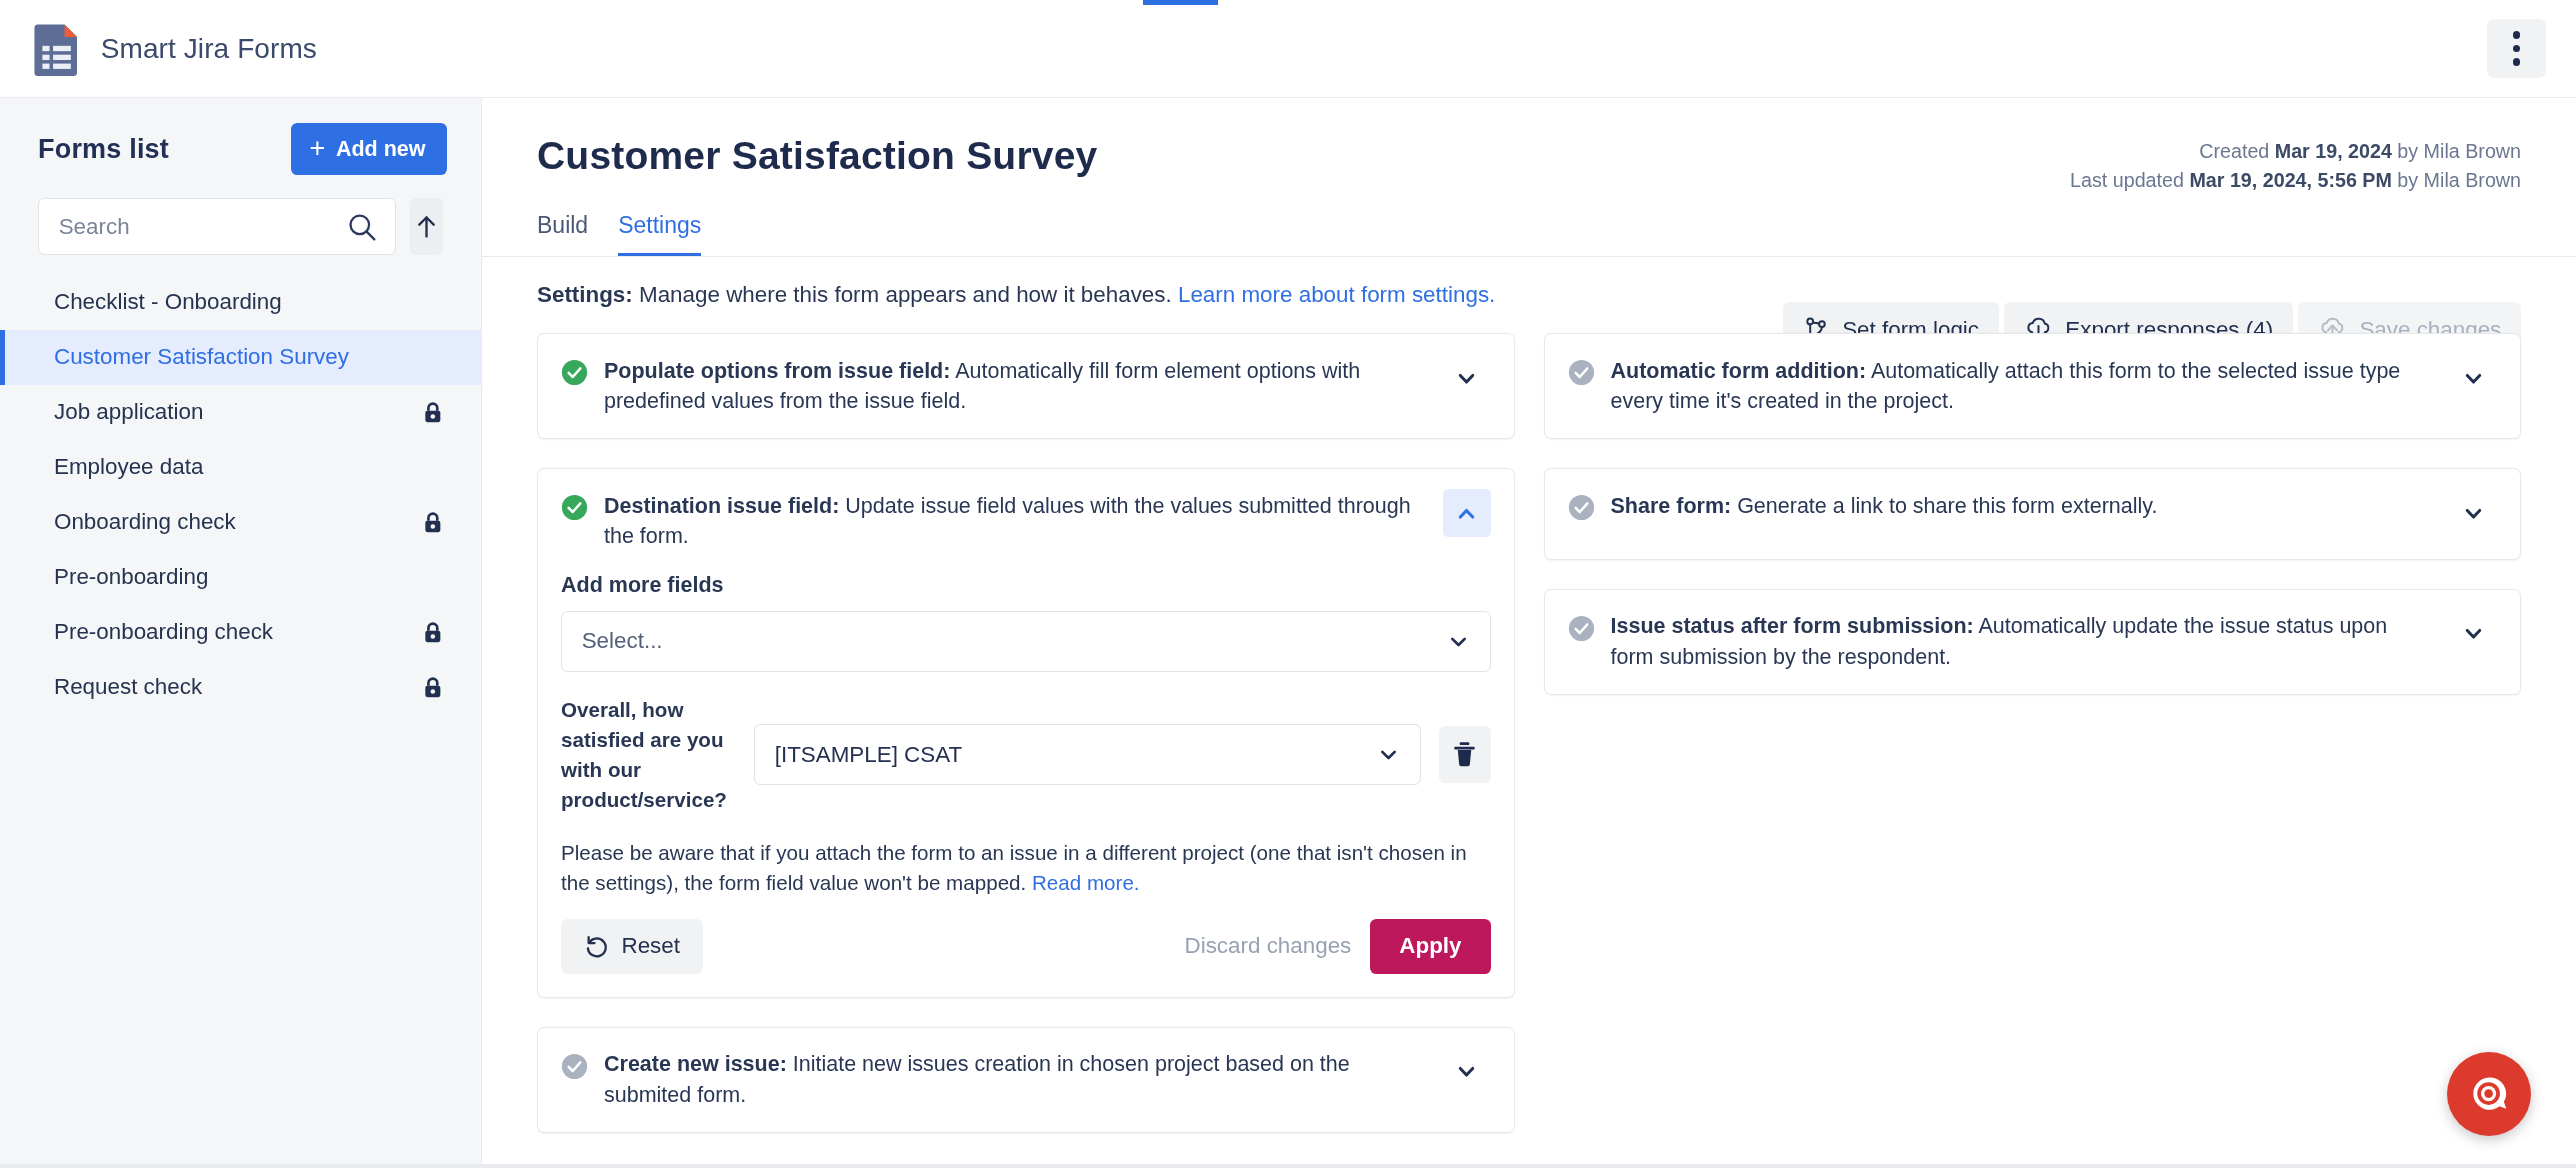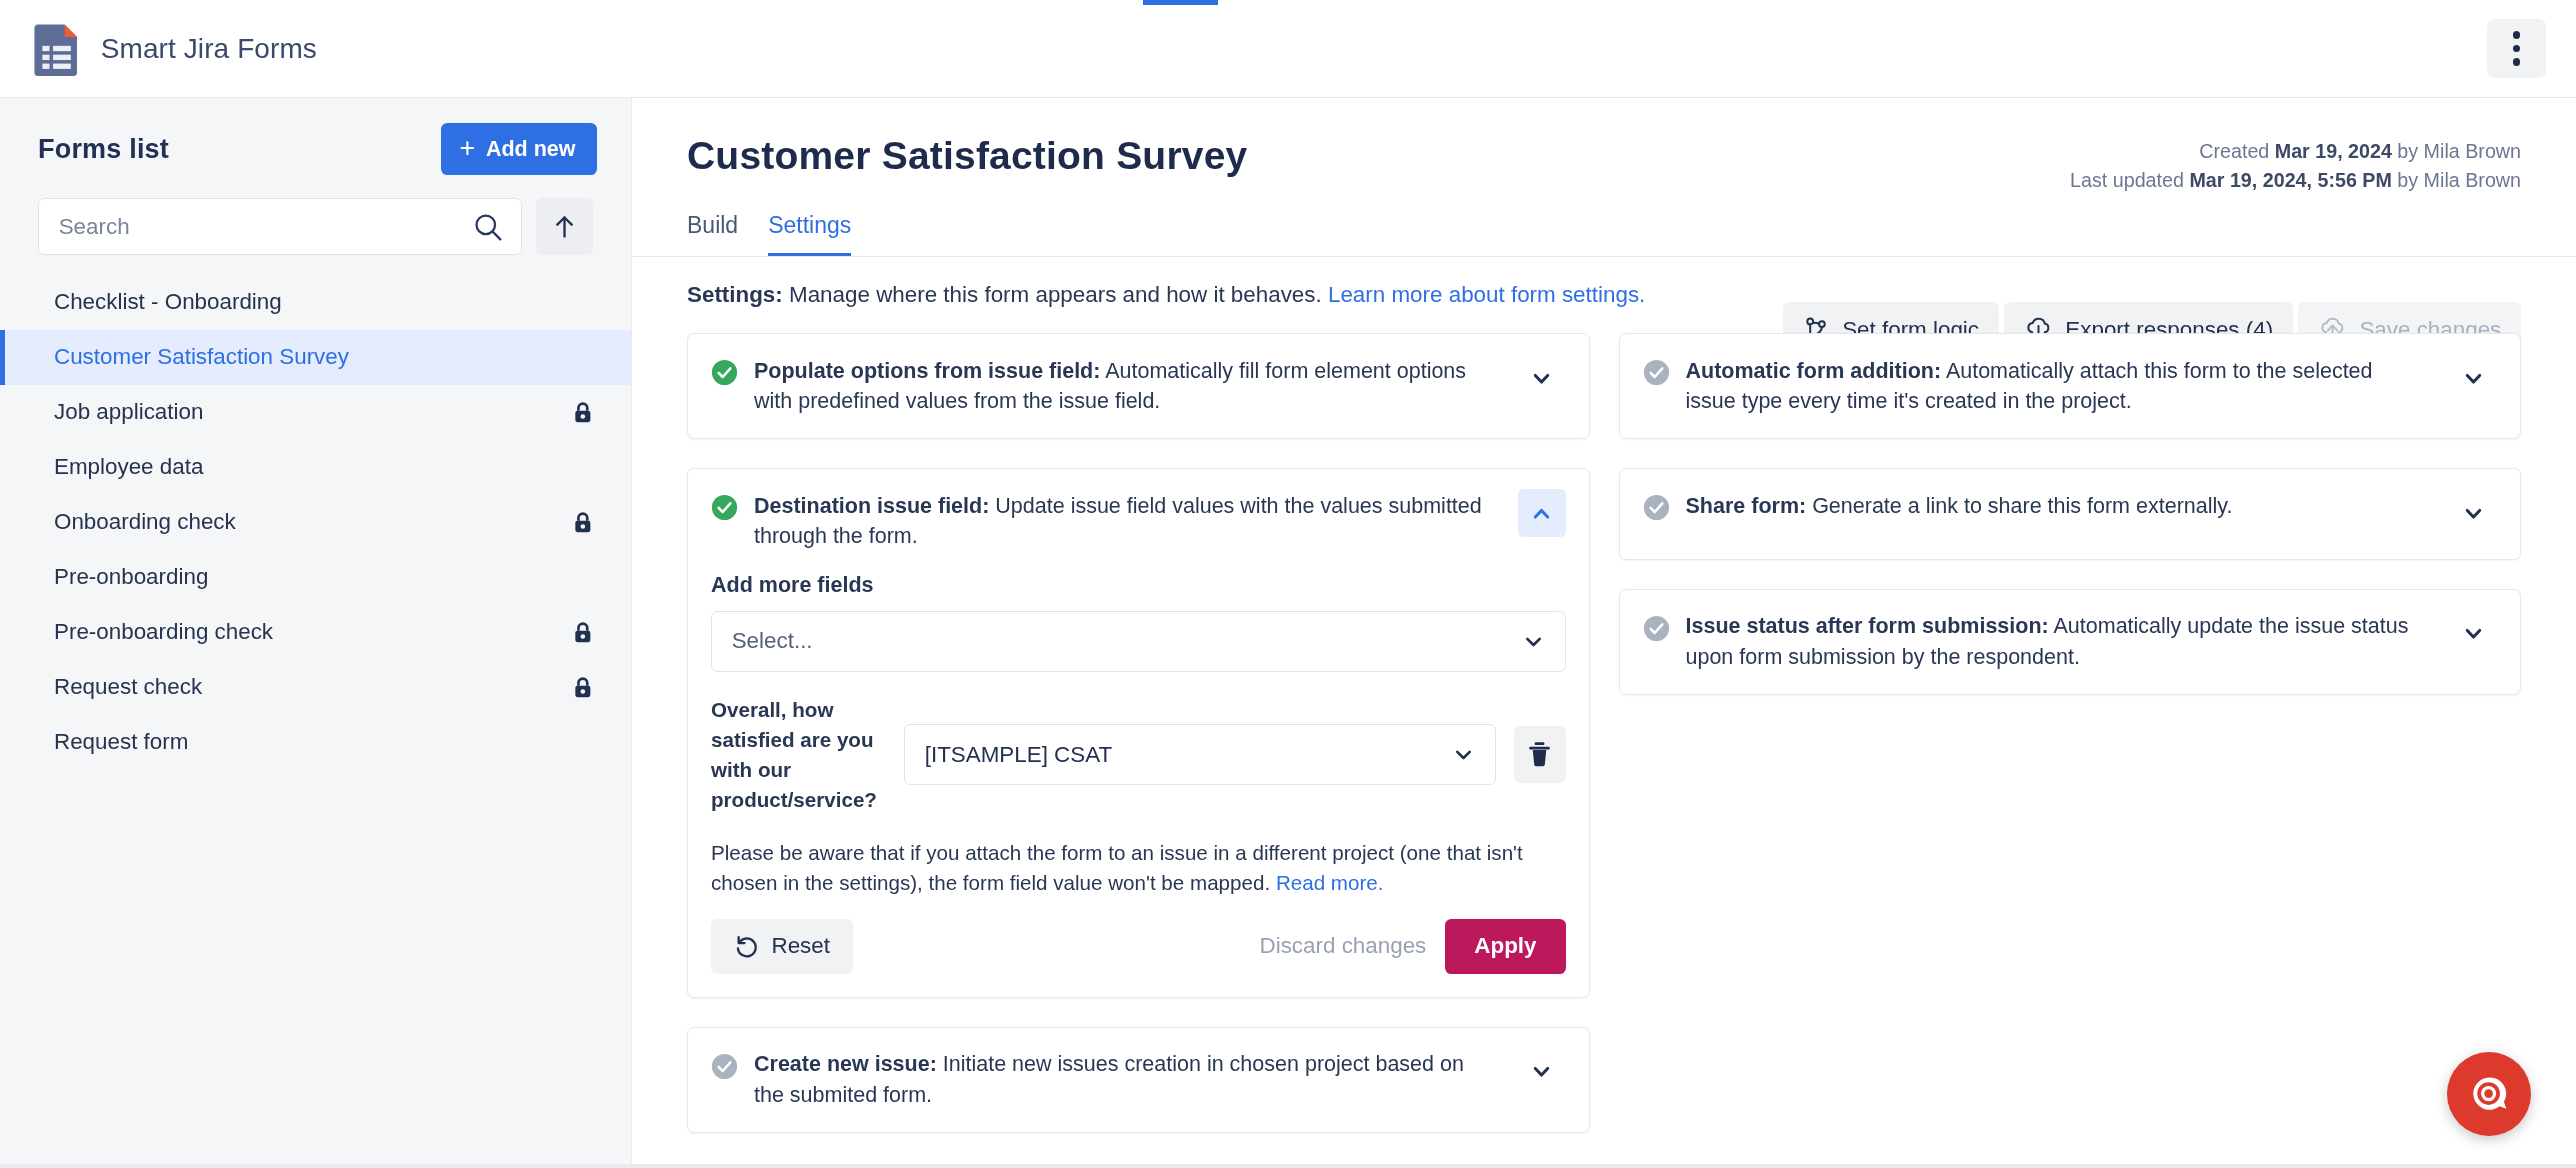--- a/index.html
+++ b/index.html
@@ -35,21 +35,21 @@
   
   .top-sliver {
     position:absolute; left: 1143px; top: 0; width: 75px; height: 4.5px; background:#2b6fe0; z-index: 30;
   }
 
   
   .body-wrap { display: flex; height: calc(1168px - 98px); }
 
   
   .sidebar {
-    width: 632px; flex: none;
+    width: 482px; flex: none;
     background: #f5f6f8;
     border-right: 1.8px solid #e8eaee;
     padding: 0;
     position: relative;
   }
   .sidebar-header {
     display:flex; align-items:center; padding: 25px 34px 0 38px; gap: 14.3px;
   }
   .sidebar-title { font-size: 27px; font-weight: 700; color:#223055; letter-spacing:0.2px; }
   .add-new-btn {
@@ -288,23 +288,20 @@
               <circle cx="11" cy="17.5" r="2.6" fill="#f5f6f8"></circle>
             </svg>
           </div>
           <div class="form-item">
             <span>Request check</span>
             <svg class="lock" viewBox="0 0 22 26">
               <path d="M6 11V8a5 5 0 0 1 10 0v3" fill="none" stroke="#22304f" stroke-width="3"></path>
               <rect x="2.5" y="11" width="17" height="13" rx="2.4" fill="#22304f"></rect>
               <circle cx="11" cy="17.5" r="2.6" fill="#f5f6f8"></circle>
             </svg>
-          </div>
-          <div class="form-item">
-            <span>Request form</span>
           </div>
         </div>
       <div class="side-bottom"></div>
     </div>
 
     <div class="main">
       <div class="main-head">
         <div class="page-title">Customer Satisfaction Survey</div>
         <div class="meta">
           <div>

